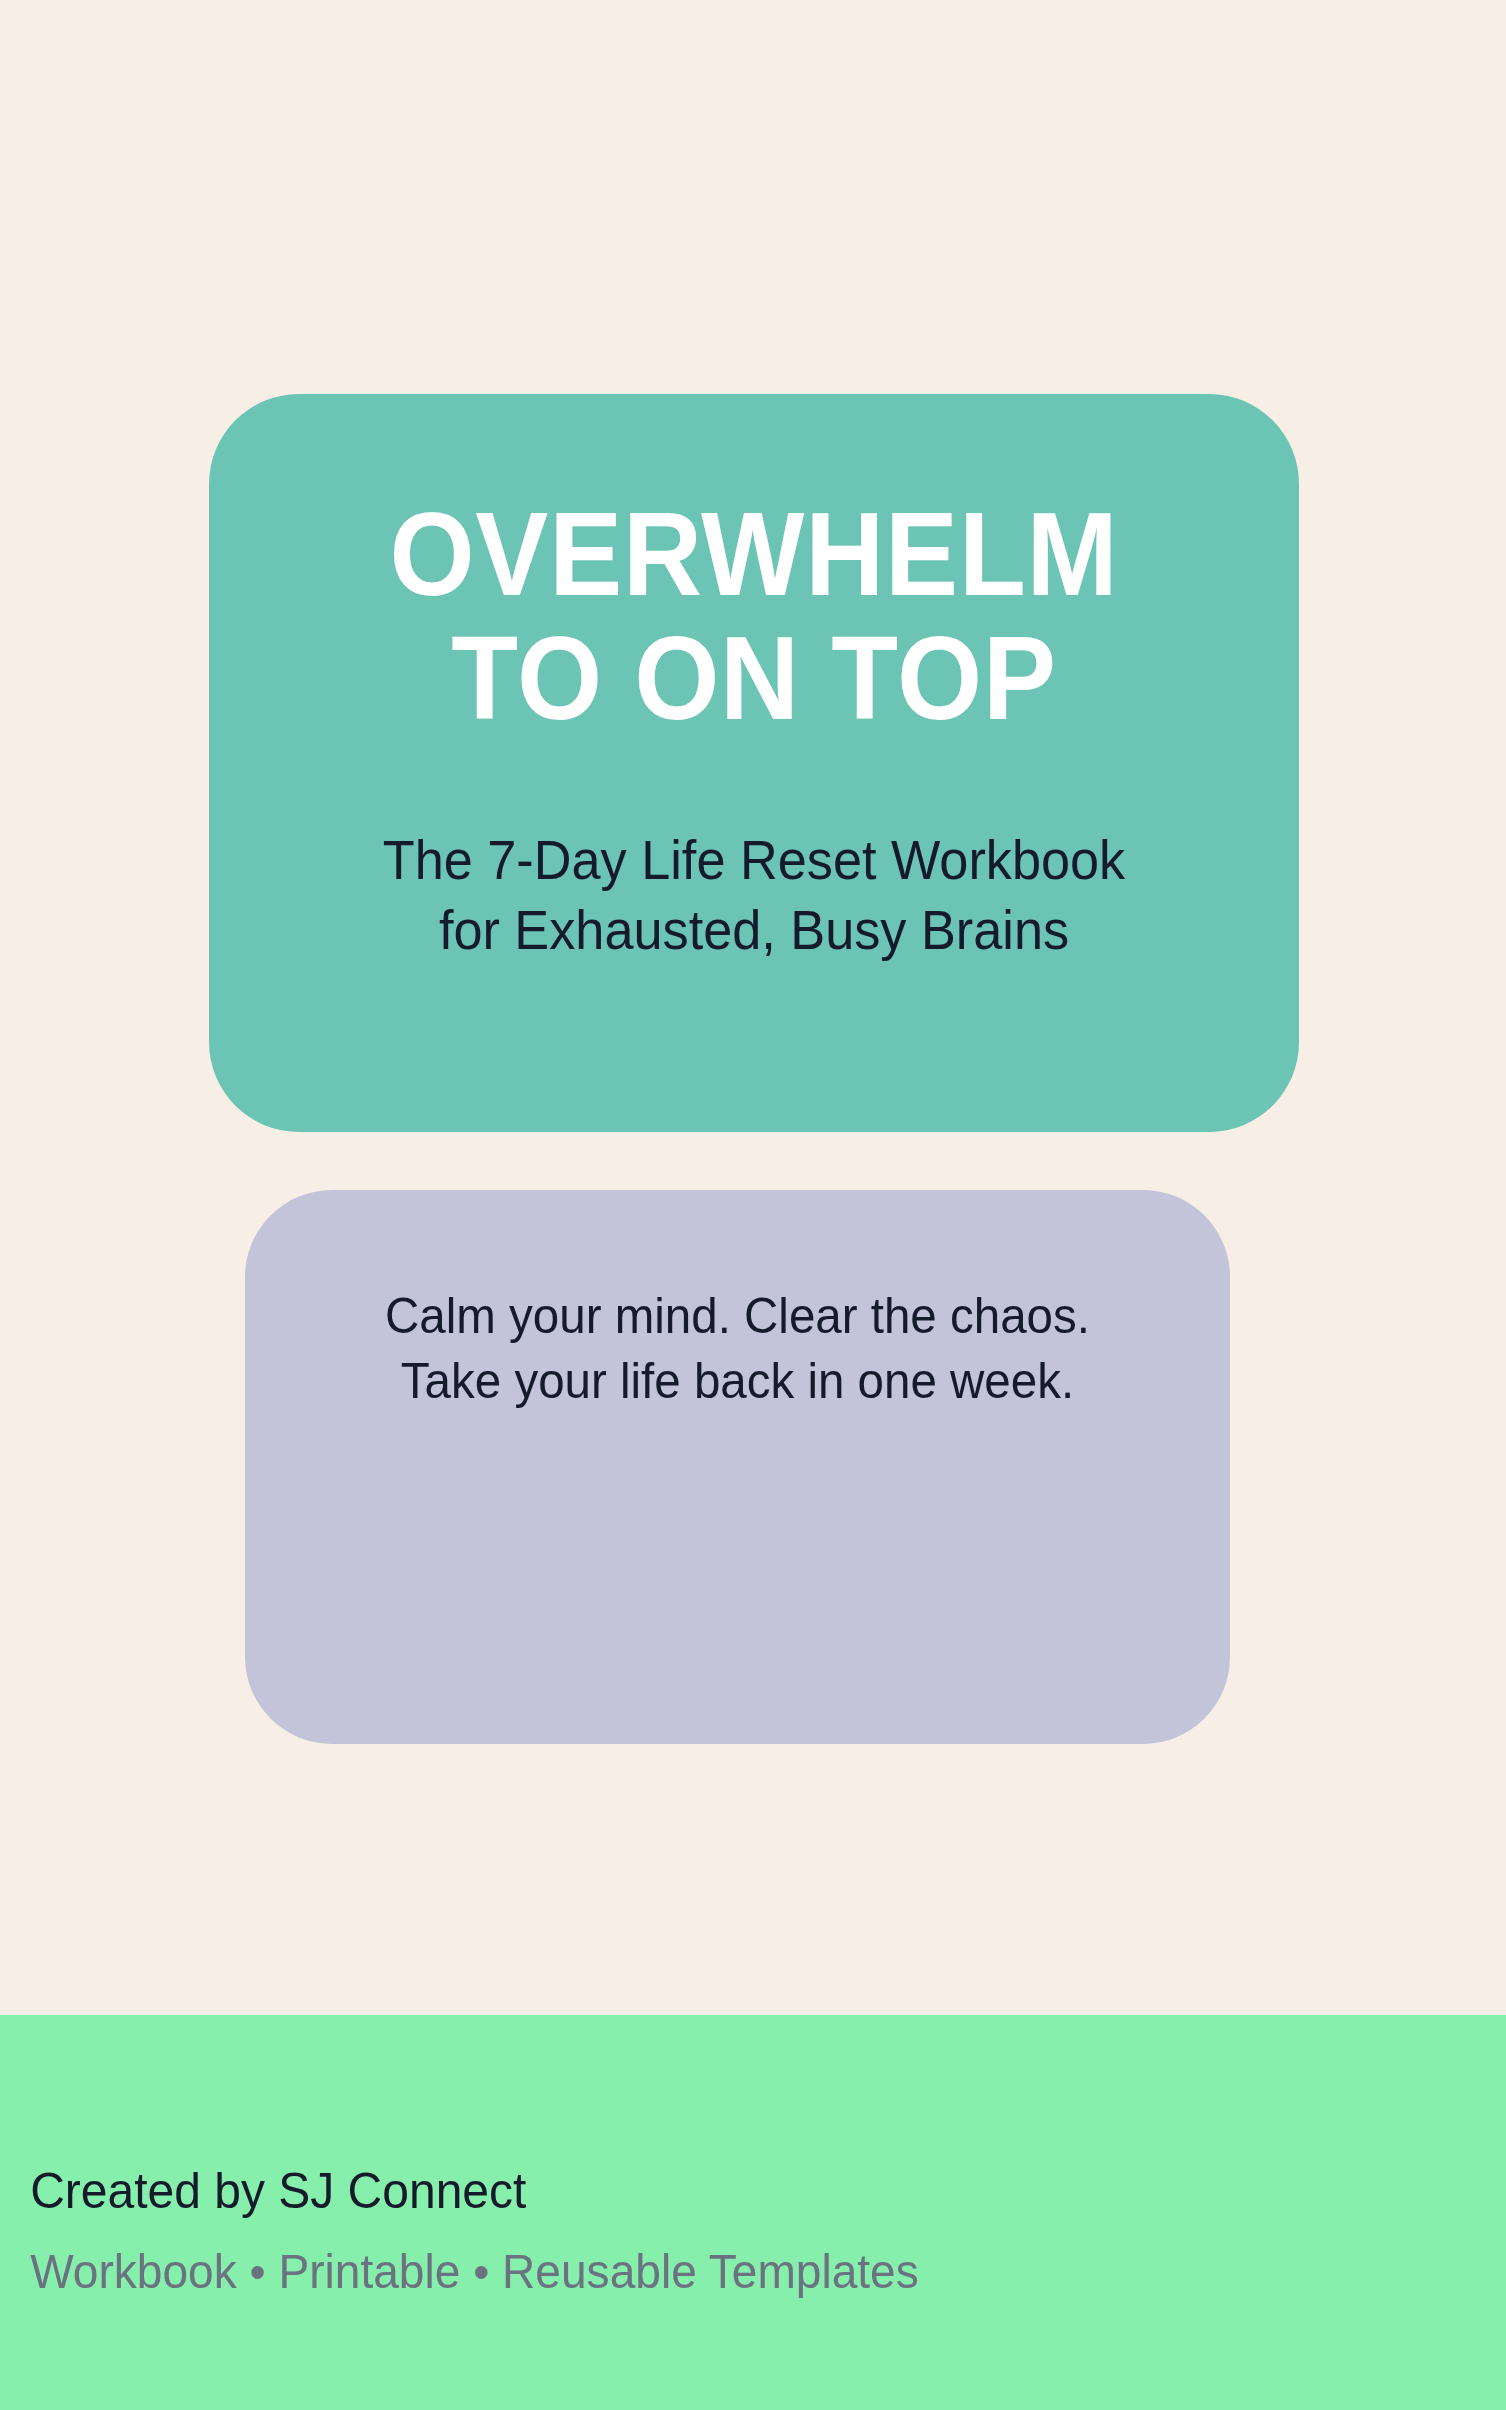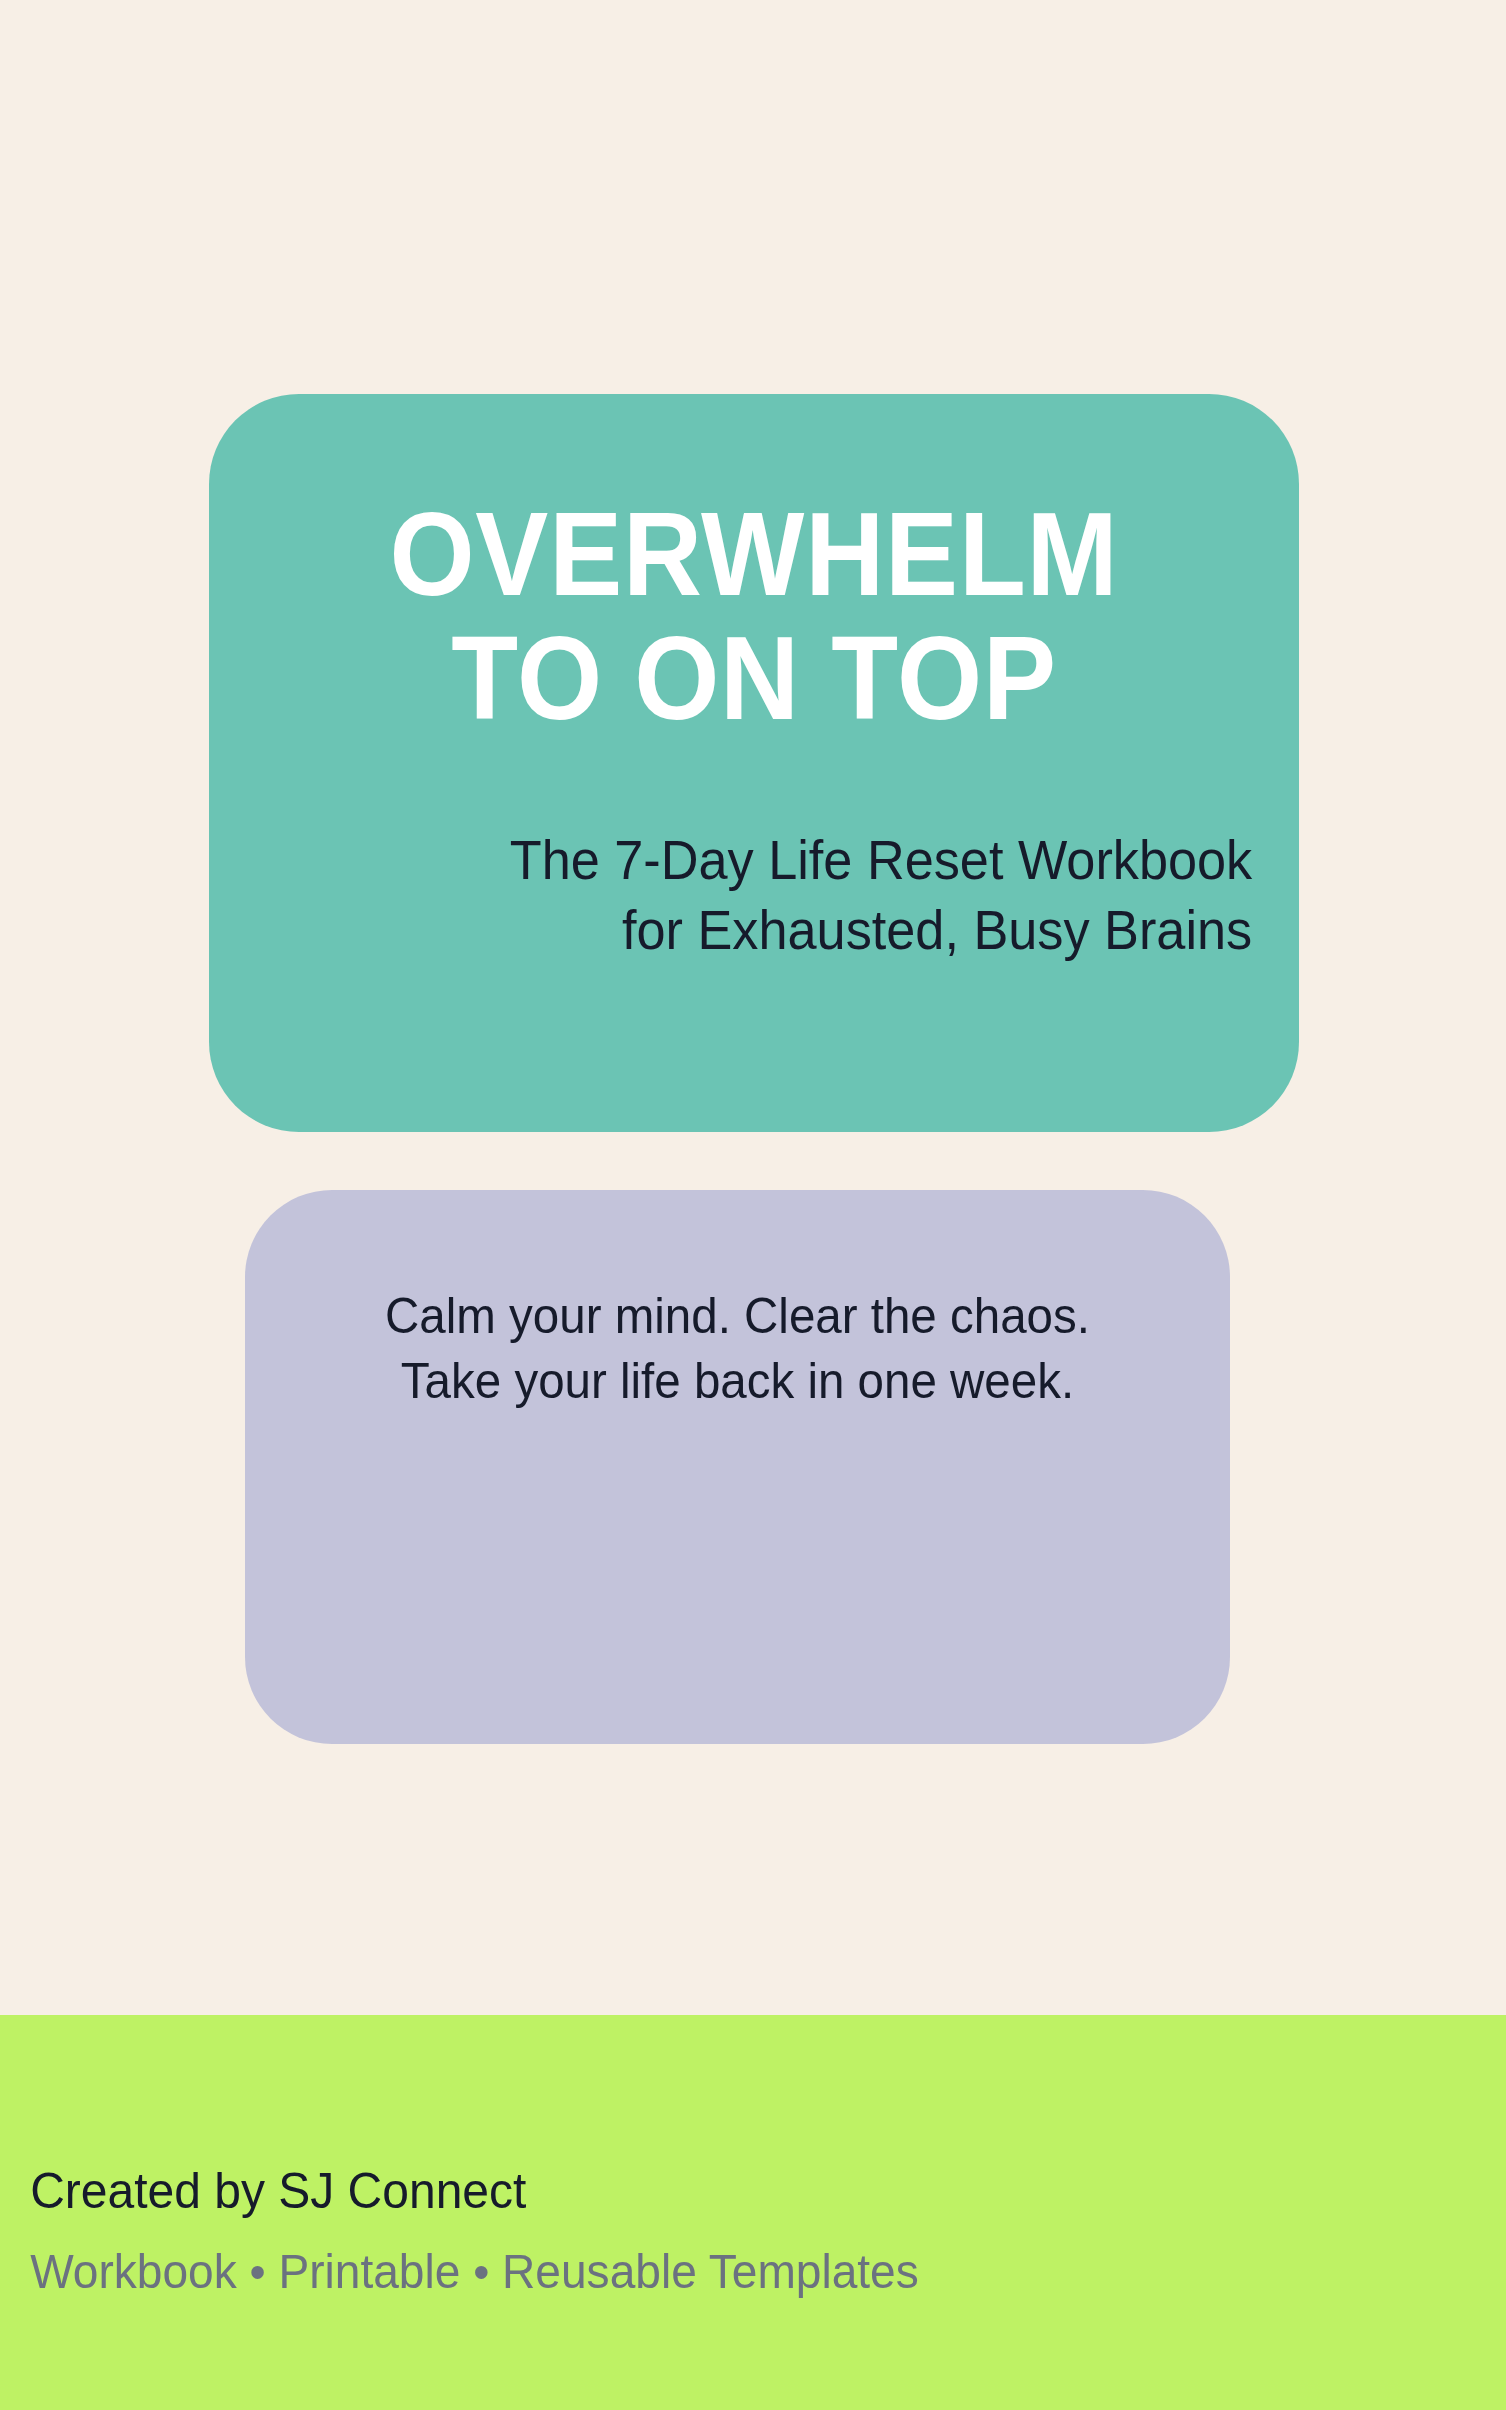--- a/index.html
+++ b/index.html
@@ -11,21 +11,21 @@
     height: 2411px;
     font-family: "Liberation Sans", sans-serif;
     background: #ffffff;
     overflow: hidden;
   }
 
   #cover {
     position: relative;
     width: 1507px;
     height: 2411px;
-    background: #bef264;
+    background: #86efac;
   }
 
   
   #cream-panel {
     position: absolute;
     left: 0;
     top: 0;
     width: 1507px;
     height: 2015px;
     background: #f7efe6;
@@ -61,23 +61,23 @@
     line-height: 1.04;
     letter-spacing: 0.9px;
     transform: scaleX(0.92);
     transform-origin: center center;
     white-space: nowrap;
   }
 
   #subtitle-block {
     position: absolute;
     left: 38px;
-    right: 21px;
+    right: 38px;
     top: 431px;
-    text-align: right;
+    text-align: center;
   }
 
   .subtitle-line {
     display: block;
     color: #161b2b;
     font-family: "Liberation Sans Narrow", "Liberation Sans", sans-serif;
     font-weight: normal;
     font-size: 55px;
     line-height: 1.28;
     transform: scaleX(0.95);

